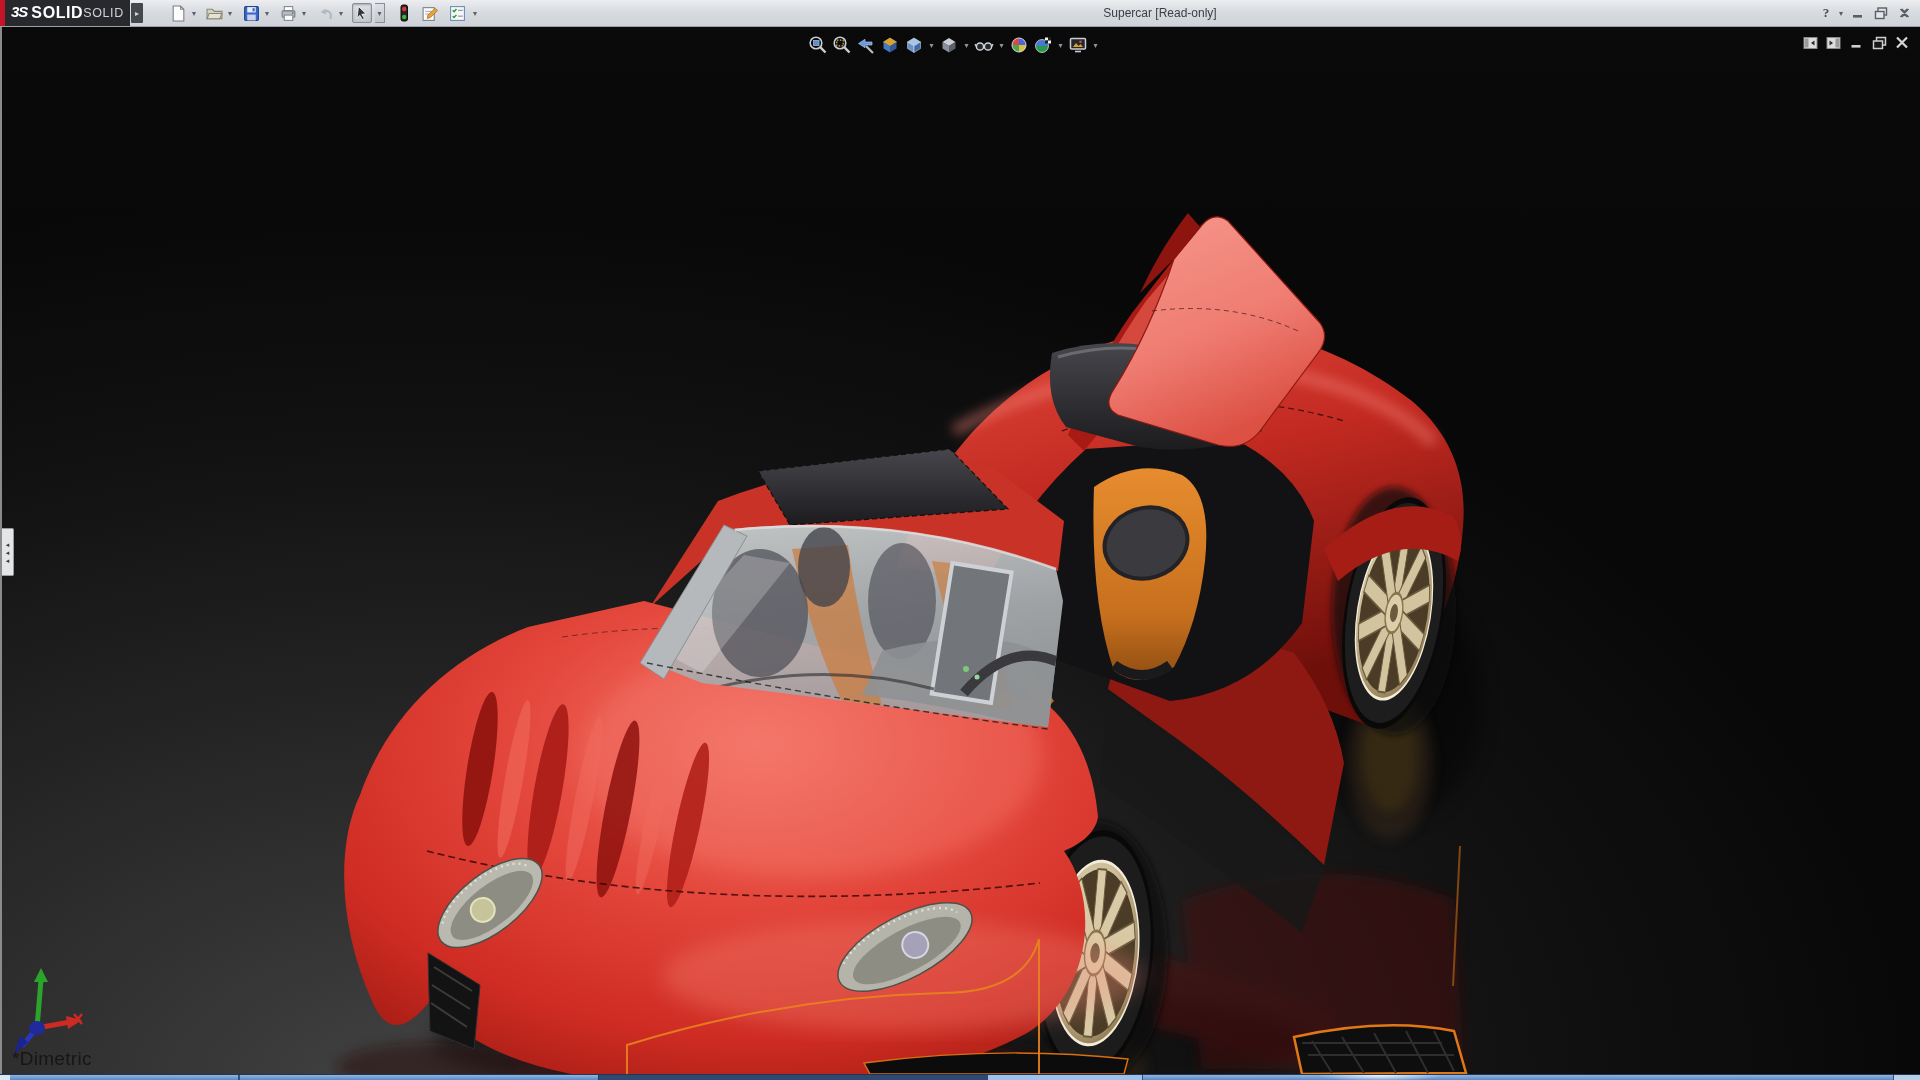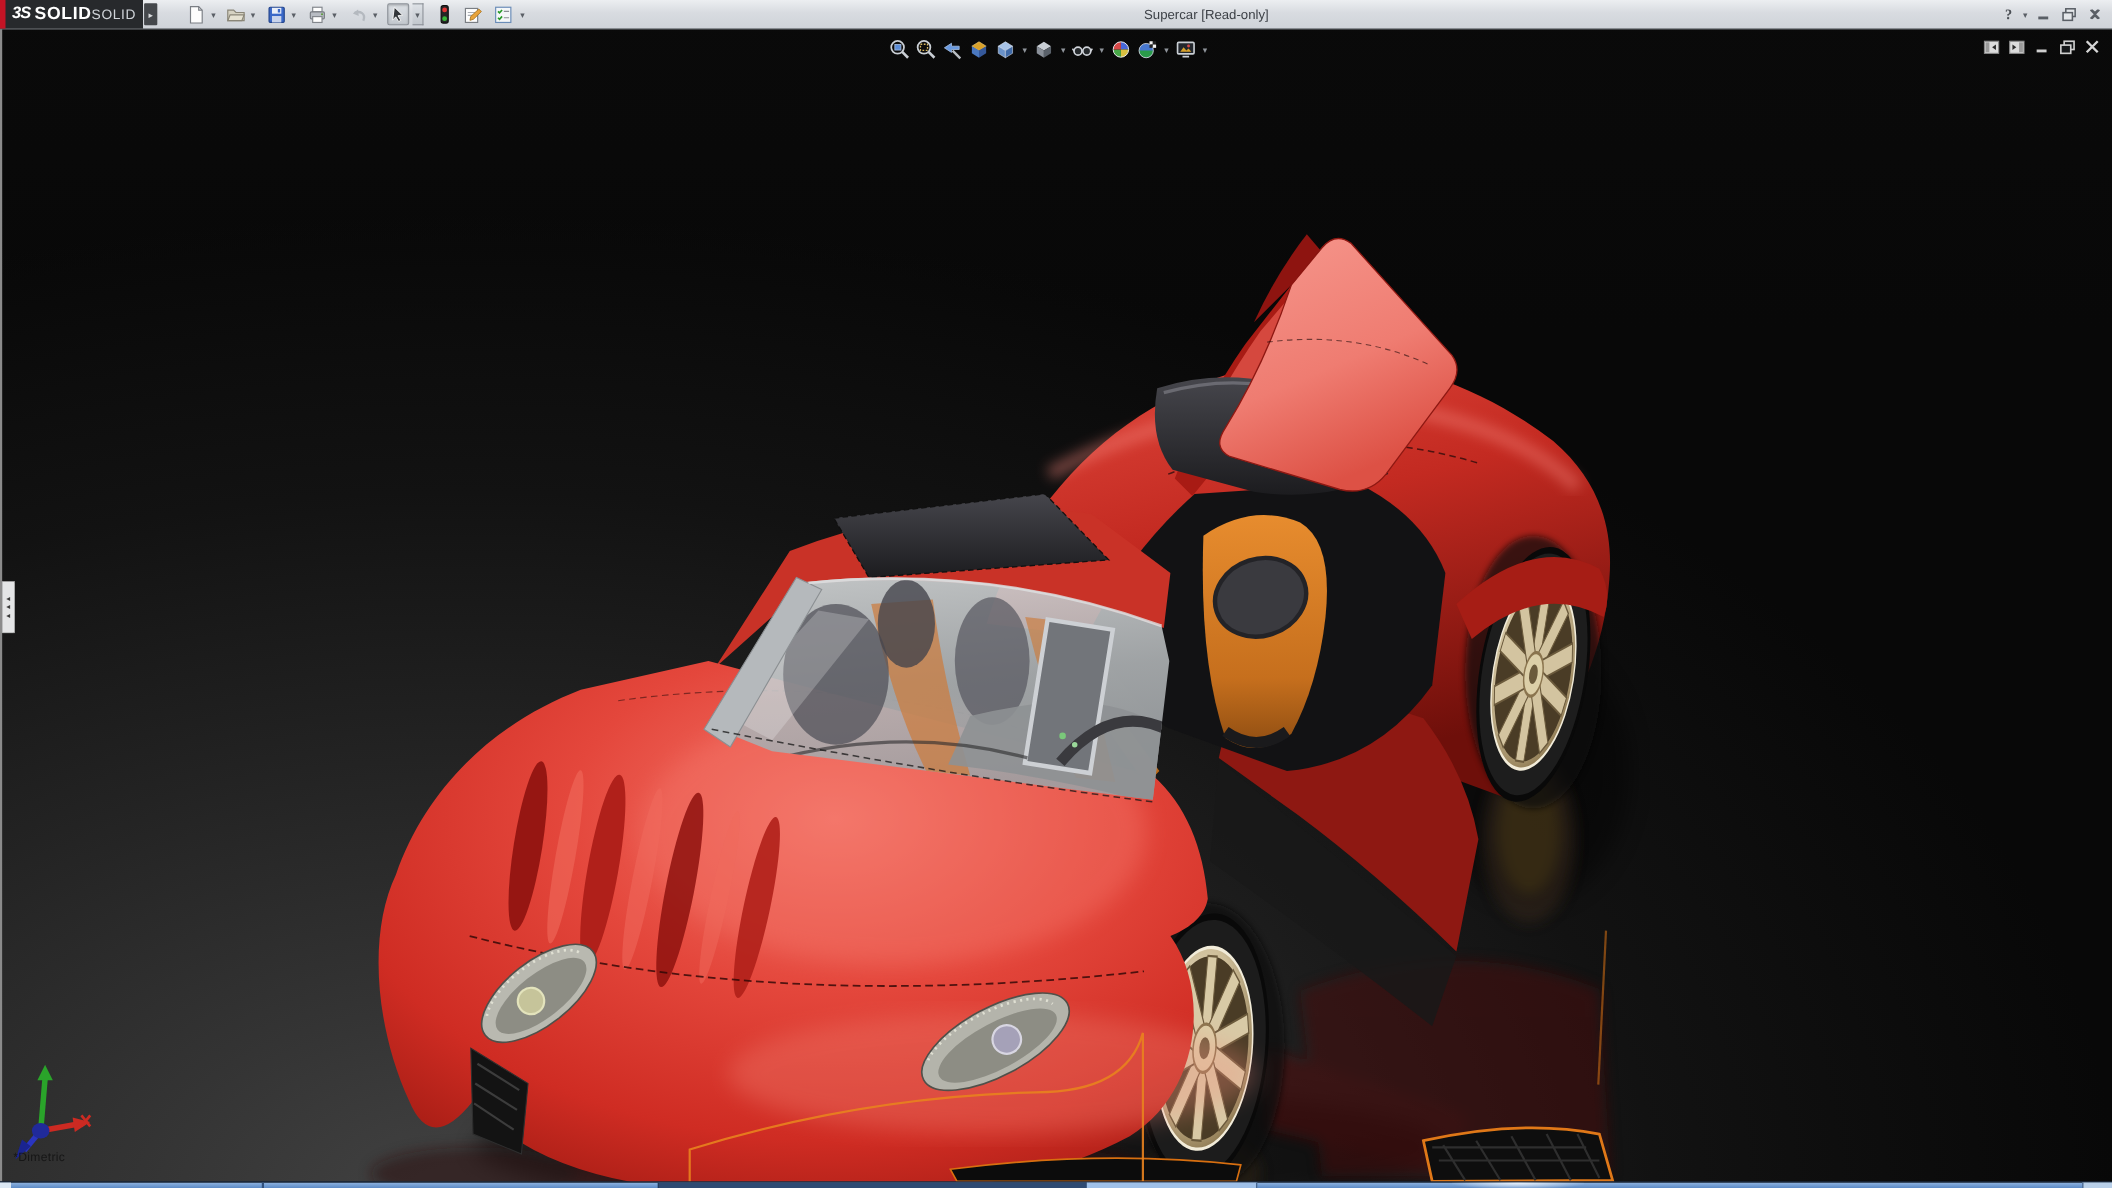--- a/index.html
+++ b/index.html
@@ -20,21 +20,21 @@
     color:#d8dadd;font-size:8px;display:flex;align-items:center;justify-content:center;border-radius:1px;}
 
   .tb-btn{position:absolute;top:3px;width:20px;height:20px;display:flex;align-items:center;
     justify-content:center;border-radius:2px;}
   .tb-btn svg{display:block;}
   .tb-btn.pressed{background:linear-gradient(180deg,#dde1e6,#c2c7cd);
     border:1px solid #8b9097;box-shadow:inset 0 1px 2px rgba(0,0,0,.25);box-sizing:border-box;}
   .caret{position:absolute;top:3px;width:10px;height:20px;color:#5a5f66;font-size:8px;
     display:flex;align-items:center;justify-content:center;}
   .win-title{position:absolute;left:1040px;top:0;width:240px;height:28px;line-height:26px;
-    text-align:left;font-size:12px;color:#3c4046;}
+    text-align:center;font-size:12px;color:#3c4046;}
   .tbar-ctrl{position:absolute;top:4px;height:18px;display:flex;align-items:center;justify-content:center;color:#4a4e54;}
 
   
   .viewport{position:absolute;left:0;top:27px;width:1920px;height:1047px;
     background:
       linear-gradient(180deg,rgba(10,10,10,.85) 0%,rgba(10,10,10,0) 26%),
       radial-gradient(ellipse 1500px 900px at 22% 102%,#434343 0%,#343434 20%,#232323 45%,#121212 72%,#080808 100%);
     border-left:2px solid #8b8b8b;box-sizing:border-box;}
   .scene-svg{position:absolute;left:0;top:0;width:1918px;height:1047px;}
 
@@ -48,21 +48,21 @@
   .vp-ctrl{width:16px;height:15px;display:flex;align-items:center;justify-content:center;}
 
   
   .splitter{position:absolute;left:0px;top:501px;width:12px;height:48px;background:#e4e5e6;
     border:1px solid #9a9a9a;border-left:none;border-radius:0 2px 2px 0;display:flex;
     flex-direction:column;align-items:center;justify-content:center;gap:1px;box-sizing:border-box;}
   .splitter span{color:#3a3a3a;font-size:7px;line-height:7px;}
 
   
   .triad{position:absolute;left:8px;bottom:16px;}
-  .view-label{position:absolute;left:10px;bottom:16px;font-size:11px;color:#161616;letter-spacing:.3px;}
+  .view-label{position:absolute;left:10px;bottom:4px;font-size:19px;color:#161616;letter-spacing:.3px;}
 
   
   .taskbar{position:absolute;left:0;bottom:0;width:1920px;height:6px;
     background:linear-gradient(180deg,#8fb4e0 0%,#5c8ac6 100%);border-top:1px solid #24364f;box-sizing:border-box;}
   .tb-seg{position:absolute;top:0;height:6px;}
 </style>
 </head>
 <body>
 
 <div class="titlebar">

